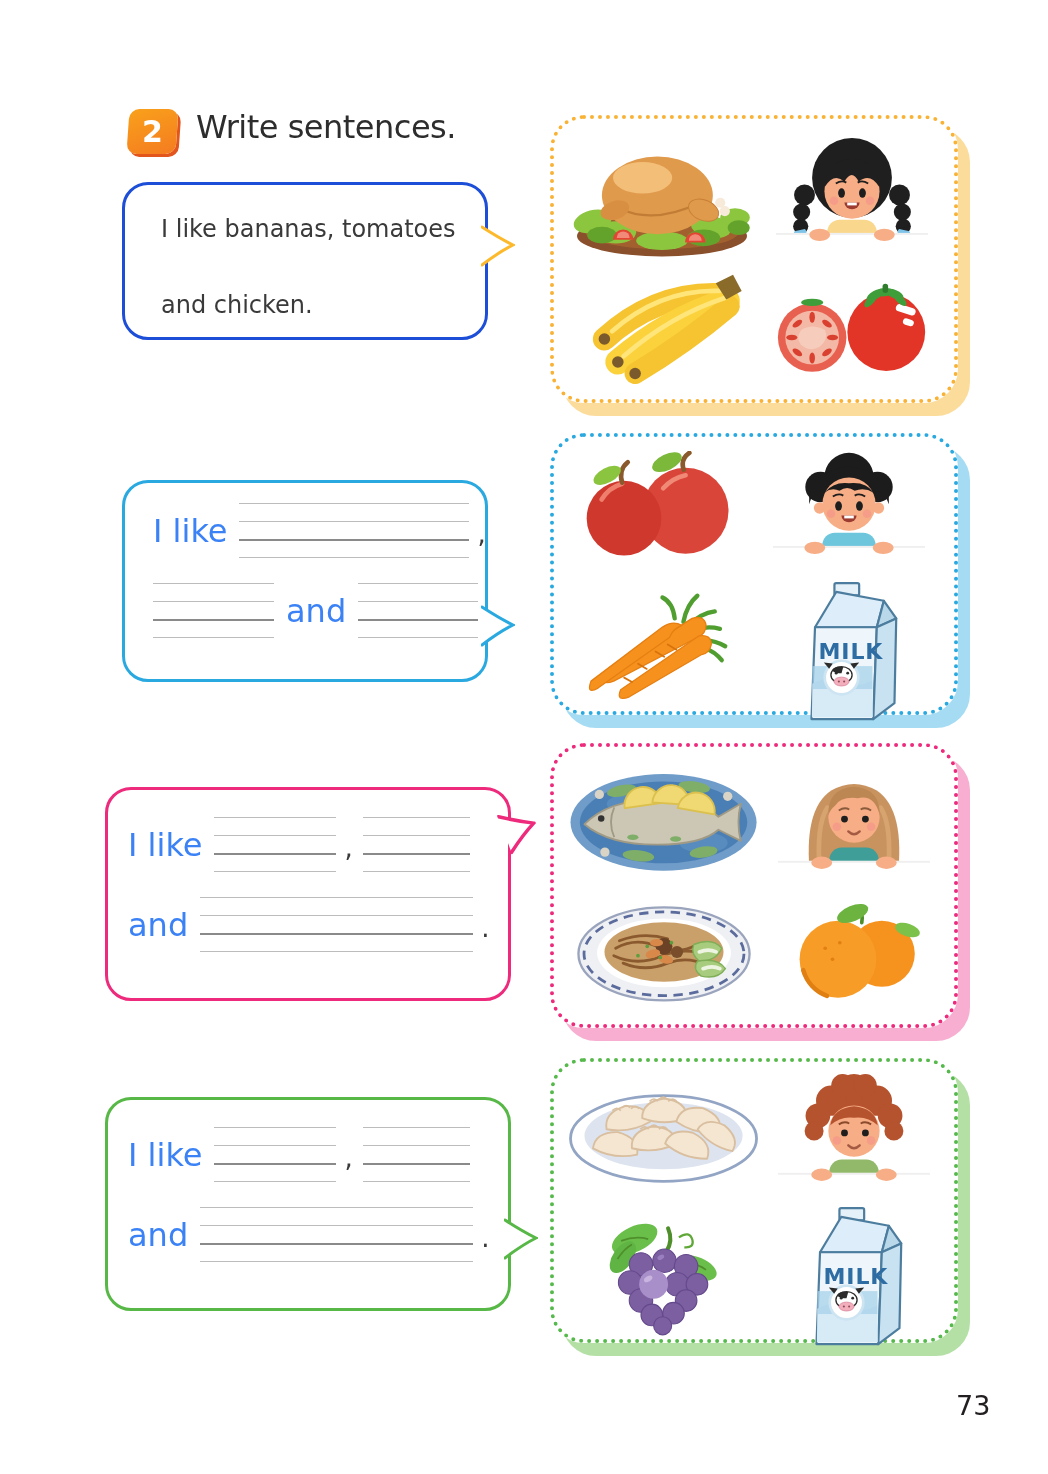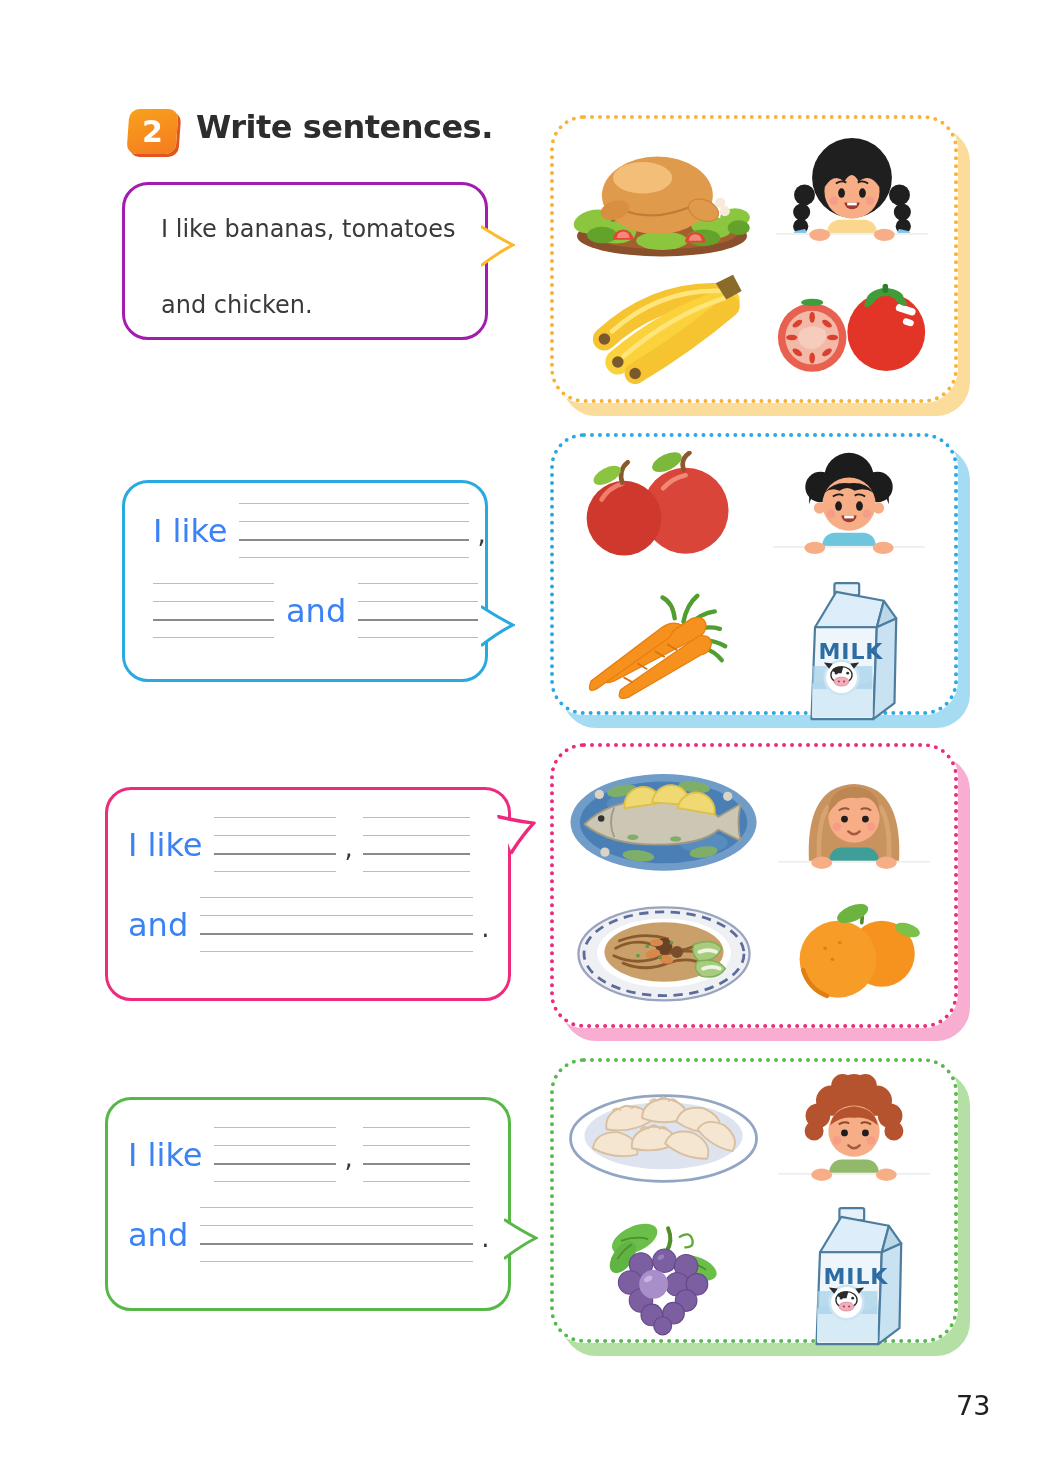--- a/index.html
+++ b/index.html
@@ -4,26 +4,26 @@
 <style>
   html,body{margin:0;padding:0;background:#ffffff;}
   .page{position:relative;width:1048px;height:1474px;background:#ffffff;overflow:hidden;
         font-family:"DejaVu Sans","Liberation Sans",sans-serif;color:#3a3a3a;}
   
   .badge{position:absolute;left:128px;top:109px;width:49px;height:45px;border-radius:10px;
          background:linear-gradient(160deg,#f9a11b 0%,#f47b20 100%);
          box-shadow:3px 3px 0 #e2561d;transform:skewX(-4deg);
          display:flex;align-items:center;justify-content:center;}
   .badge span{color:#fff;font-size:30px;font-weight:bold;transform:skewX(4deg);}
-  h1.title{position:absolute;left:196px;top:108px;margin:0;font-size:32px;font-weight:700;
+  h1.title{position:absolute;left:196px;top:108px;margin:0;font-size:32px;font-weight:400;
            color:#2d2d2d;letter-spacing:-.5px;text-align:center;}
   
   .bubble{position:absolute;background:#fff;border-radius:26px;}
   .bubble .tail{position:absolute;right:-30px;}
-  .b1{left:122px;top:182px;width:360px;height:152px;border:3px solid #a21caf;}
+  .b1{left:122px;top:182px;width:360px;height:152px;border:3px solid #1d4ed8;}
   .b2{left:122px;top:480px;width:360px;height:196px;border:3px solid #2aa9e0;}
   .b3{left:105px;top:787px;width:400px;height:208px;border:3.5px solid #ee2a7c;}
   .b4{left:105px;top:1097px;width:400px;height:208px;border:3px solid #58b847;}
   .ex-line{position:absolute;left:36px;font-size:24px;color:#3a3a3a;white-space:nowrap;}
   .brow{position:absolute;display:flex;align-items:center;}
   .lbl{font-size:32px;color:#3b82f6;white-space:nowrap;}
   .punct{font-size:26px;line-height:1;align-self:flex-end;transform:translateY(-12px);color:#3a3a3a;}
   
   .blank{position:relative;display:inline-block;height:56px;}
   .blank .l{position:absolute;left:0;right:0;height:1px;background:#bcbcbc;}

